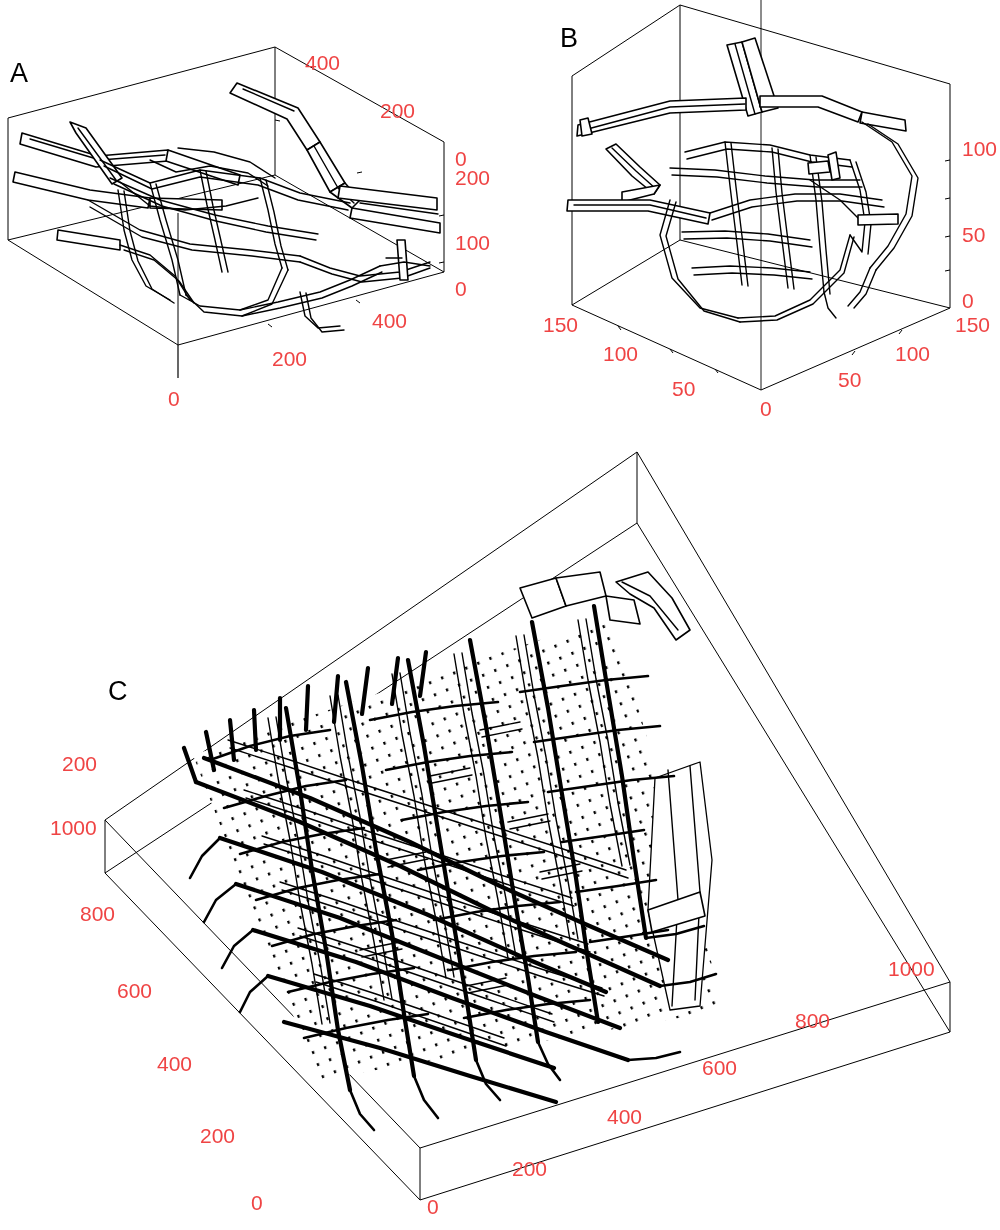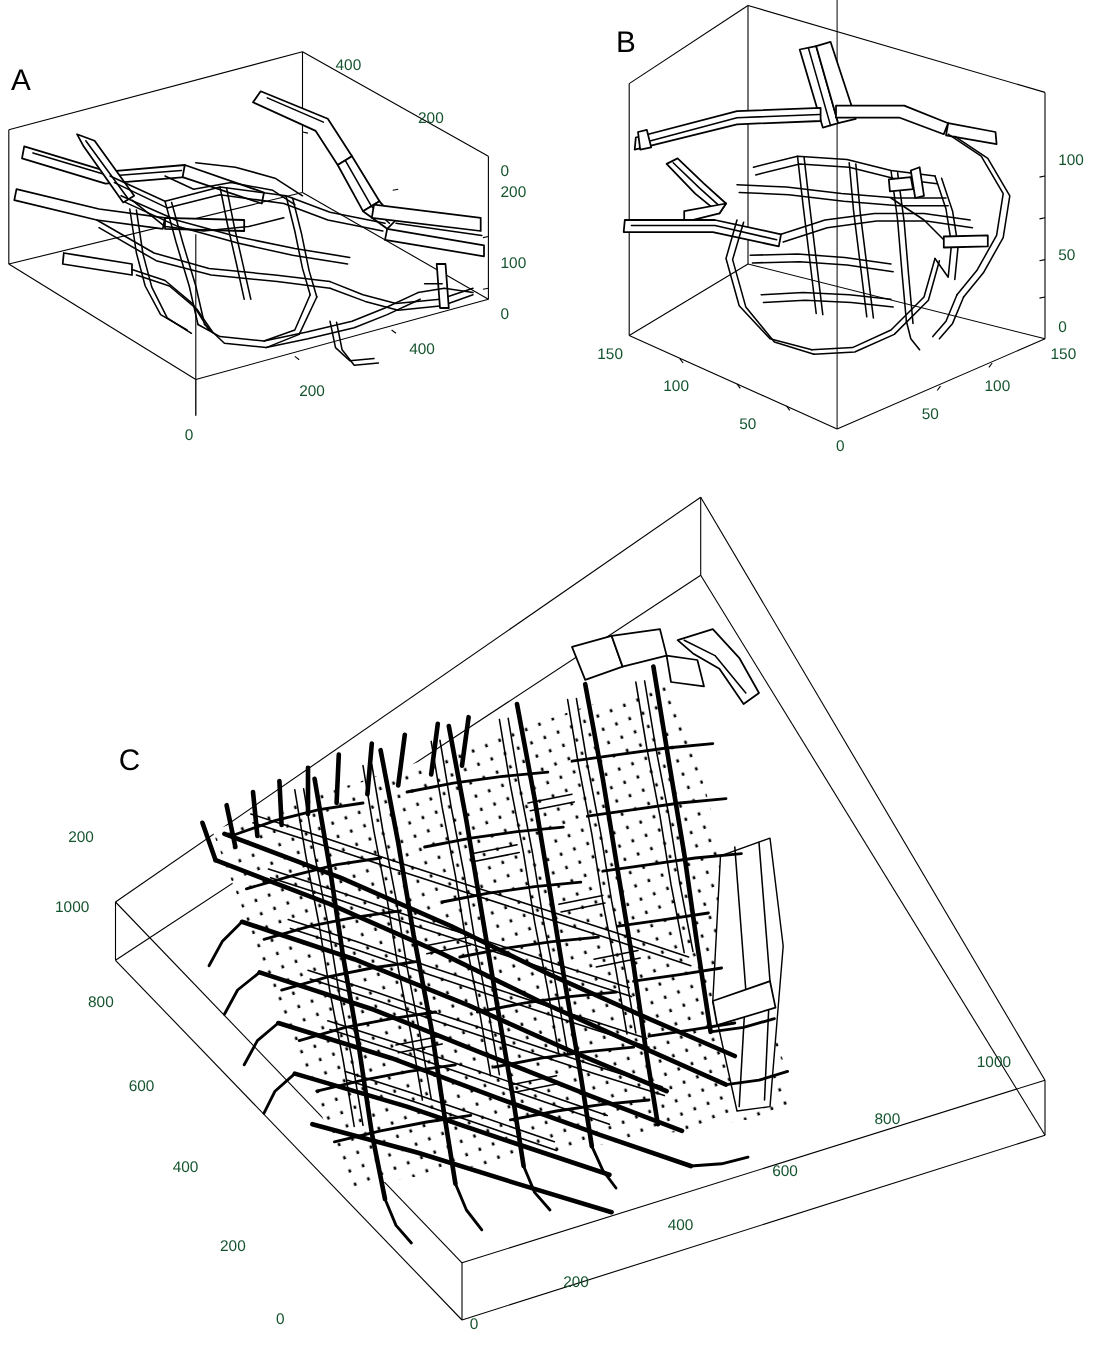--- a/index.html
+++ b/index.html
@@ -2,22 +2,22 @@
 <html><head>
 <meta charset="utf-8">
 <style>
   html,body{margin:0;padding:0;background:#ffffff;}
   body{width:1000px;height:1230px;position:relative;overflow:hidden;
        font-family:"Liberation Sans", sans-serif;color:#000;}
   .fig{position:absolute;left:0;top:0;width:1000px;height:1230px;}
   .panel{position:absolute;}
   .panel-letter{position:absolute;font-size:27px;font-family:"Liberation Sans",sans-serif;
        color:#000;line-height:1;}
-  .tick-label{position:absolute;font-size:14px;font-family:"Liberation Sans",sans-serif;
-       color:#14532d;line-height:1;white-space:nowrap;text-align:right;}
+  .tick-label{position:absolute;font-size:21px;font-family:"Liberation Sans",sans-serif;
+       color:#ef4444;line-height:1;white-space:nowrap;text-align:right;}
   svg{display:block;}
   .axthin{fill:none;stroke:#000;stroke-width:1;}
   .tube{fill:#ffffff;stroke:#000;stroke-width:1.6;stroke-linejoin:round;stroke-linecap:round;}
   .tubeT{fill:none;stroke:#000;stroke-width:1.4;stroke-linejoin:round;stroke-linecap:round;}
   .tubeThick{fill:none;stroke:#000;stroke-width:4.2;stroke-linejoin:round;stroke-linecap:round;}
   .tubeMid{fill:none;stroke:#000;stroke-width:2.6;stroke-linejoin:round;stroke-linecap:round;}
   .tubeFill{fill:#ffffff;stroke:#000;stroke-width:1.3;stroke-linejoin:round;}
 </style>
 </head>
 <body>

